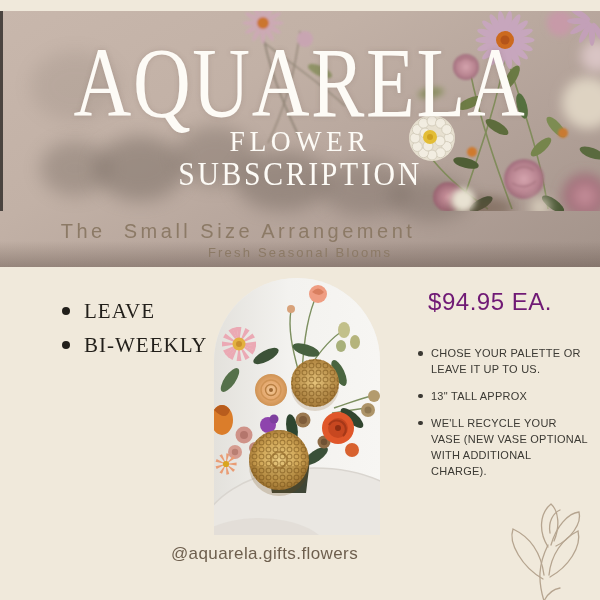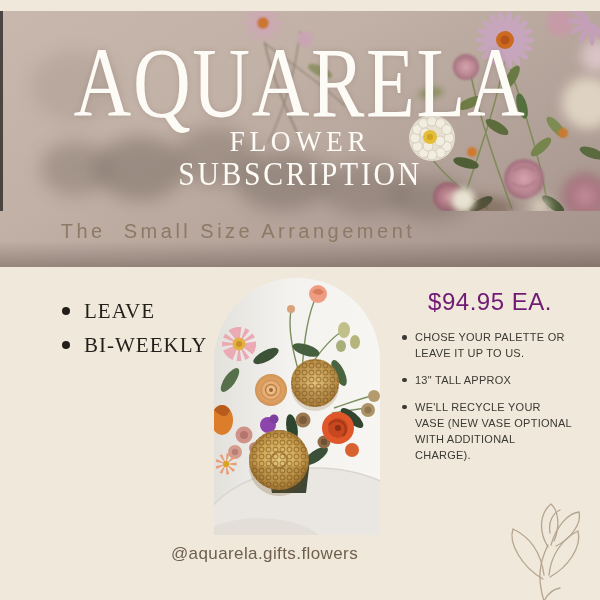--- a/index.html
+++ b/index.html
@@ -33,21 +33,21 @@
   .plans li{position:relative;padding-left:22px;margin-bottom:8px;line-height:1.25;}
   .plans .dot{position:absolute;left:0;top:9px;width:8px;height:8px;border-radius:50%;background:#221f1a;}
 
   
   .arch{position:absolute;left:214px;top:278px;width:166px;height:257px;margin:0;
         border-radius:83px 83px 0 0;overflow:hidden;background:#f0efec;}
 
   
   .price{position:absolute;left:400px;top:288px;width:180px;text-align:center;
         font-family:Liberation Sans, sans-serif;font-size:24px;color:#701a75;letter-spacing:.5px;}
-  .details{position:absolute;left:402px;top:330px;width:170px;margin:0;padding:0;list-style:none;
+  .details{position:absolute;left:402px;top:330px;width:170px;margin:16px;padding:0;list-style:none;
         color:#3b3933;font-size:11px;letter-spacing:.25px;line-height:1.45;}
   .details li{position:relative;padding-left:13px;margin-bottom:11px;}
   .details .dot{position:absolute;left:0;top:5px;width:4.5px;height:4.5px;border-radius:50%;background:#3b3933;}
 
   
   .contact{position:absolute;left:0;top:542px;width:529px;text-align:center;
         color:#6e5f4e;font-size:17px;letter-spacing:.4px;line-height:1.45;}
 
   
   .tulip{position:absolute;left:498px;top:489px;}
@@ -217,20 +217,21 @@
     </svg>
 
     <div class="hero-bottom-shade"></div>
 
     <div class="hero-text hero-title">AQUARELA</div>
     <div class="hero-text hero-sub1">FLOWER</div>
     <div class="hero-text hero-sub2">SUBSCRIPTION</div>
   </header>
 
   <div class="section-heading">The  Small Size Arrangement</div>
+  <div class="section-subheading">Fresh Seasonal Blooms</div>
 
   <ul class="plans">
     <li>
       <span class="dot"></span>
       <span>LEAVE</span></li>
     <li>
       <span class="dot"></span>
       <span>BI-WEEKLY</span></li>
   </ul>
 

